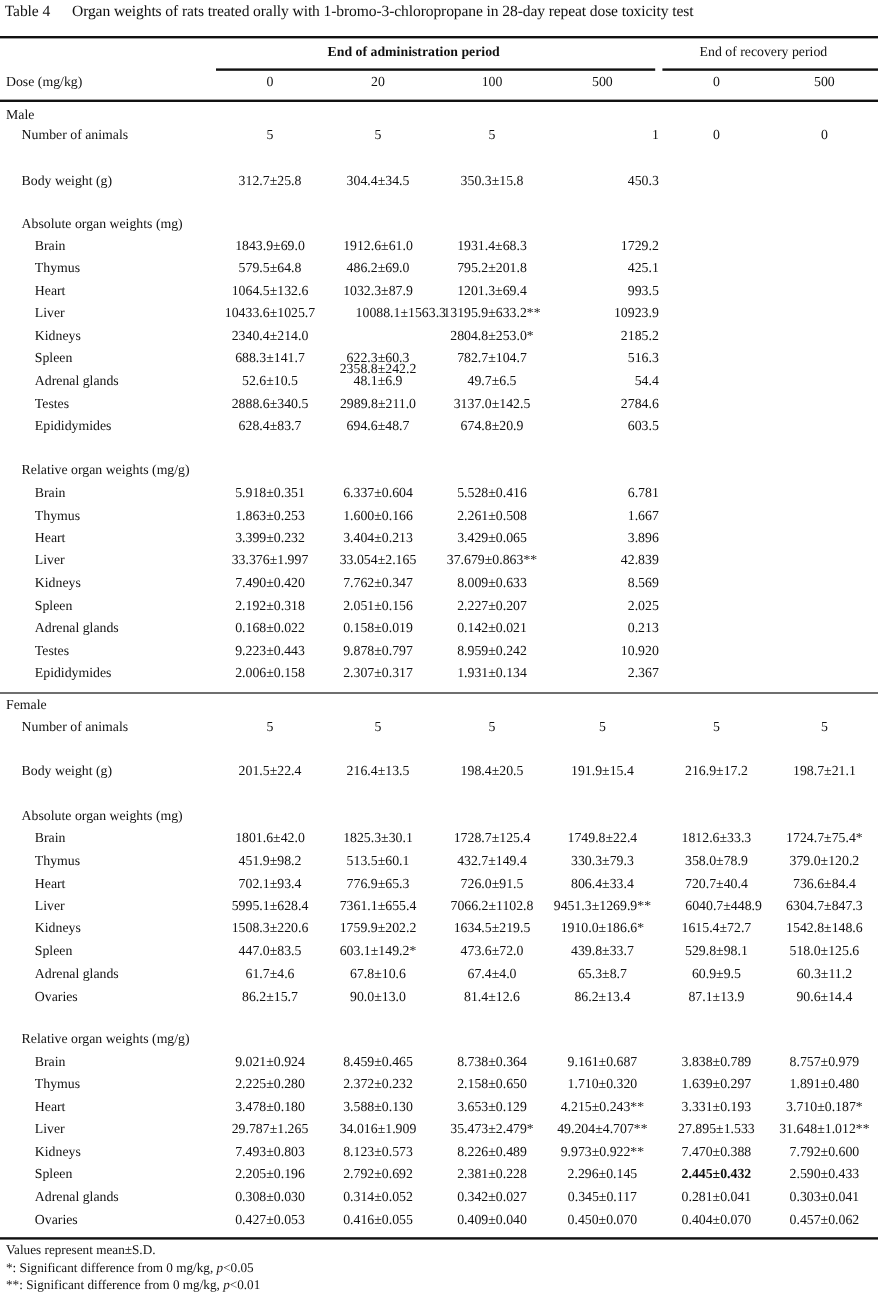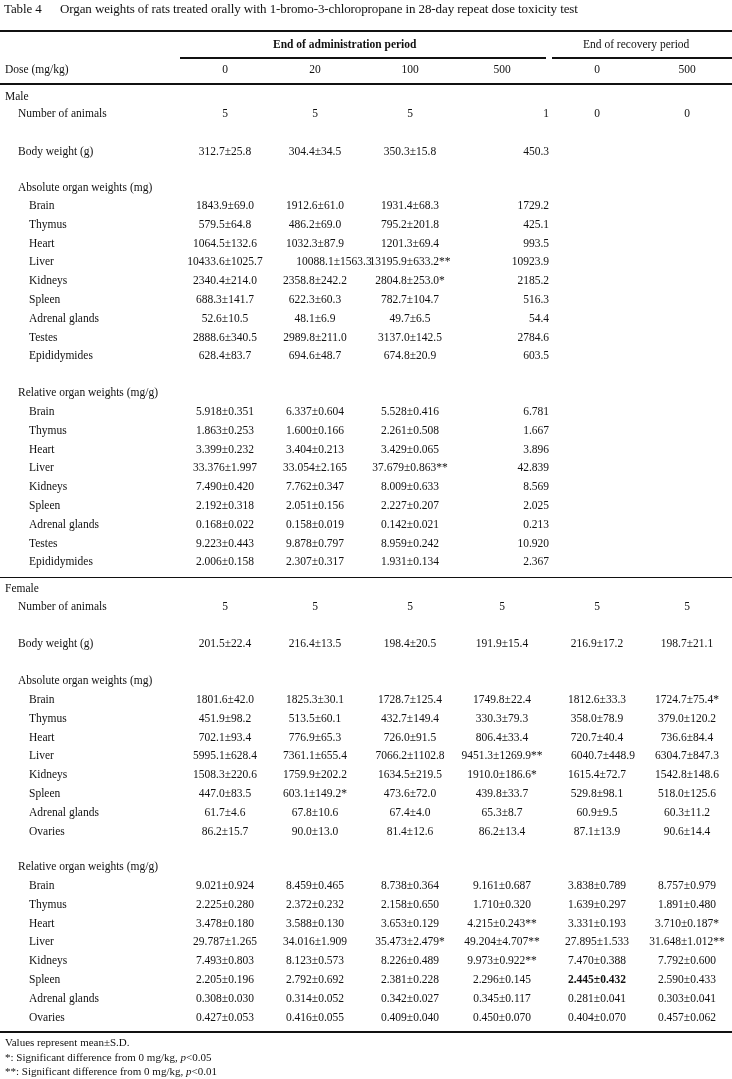--- a/index.html
+++ b/index.html
@@ -106,21 +106,21 @@
       <span class="cell" style="left: 170px;">10433.6±1025.7</span>
       <span class="cell" style="left: 267px; margin-left: 12px;">10088.1±1563.3</span>
       <span class="cell" style="left: 355px;">13195.9±633.2**</span>
       <span class="cell r" style="left: 469px;">10923.9</span>
       <span class="cell" style="left: 542px;"></span>
       <span class="cell" style="left: 632px;"></span>
     </div>
     <div class="row" style="top: 274.2px;">
       <span class="label" style="left: 29px;">Kidneys</span>
       <span class="cell" style="left: 170px;">2340.4±214.0</span>
-      <span class="cell" style="left: 260px;">2358.8±242.2</span>
+      <span class="cell" style="left: 260px; margin-top: 28px;">2358.8±242.2</span>
       <span class="cell" style="left: 355px;">2804.8±253.0*</span>
       <span class="cell r" style="left: 469px;">2185.2</span>
       <span class="cell" style="left: 542px;"></span>
       <span class="cell" style="left: 632px;"></span>
     </div>
     <div class="row" style="top: 293px;">
       <span class="label" style="left: 29px;">Spleen</span>
       <span class="cell" style="left: 170px;">688.3±141.7</span>
       <span class="cell" style="left: 260px;">622.3±60.3</span>
       <span class="cell" style="left: 355px;">782.7±104.7</span>

